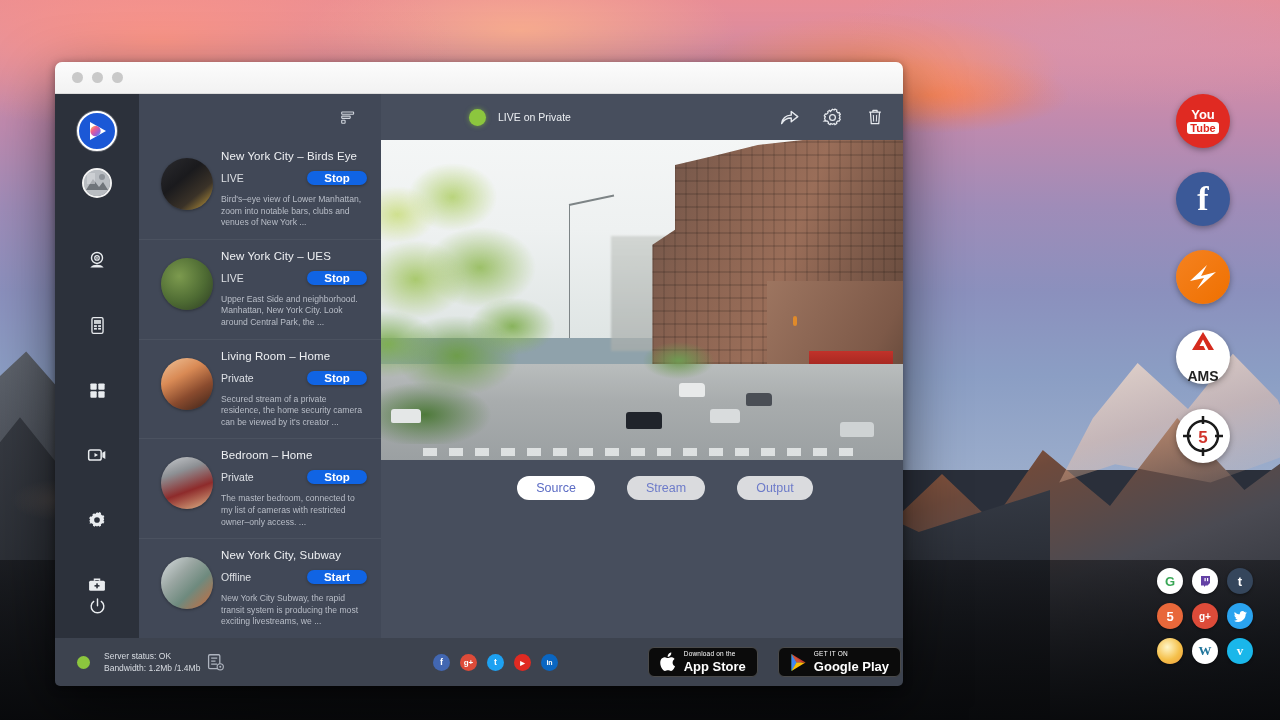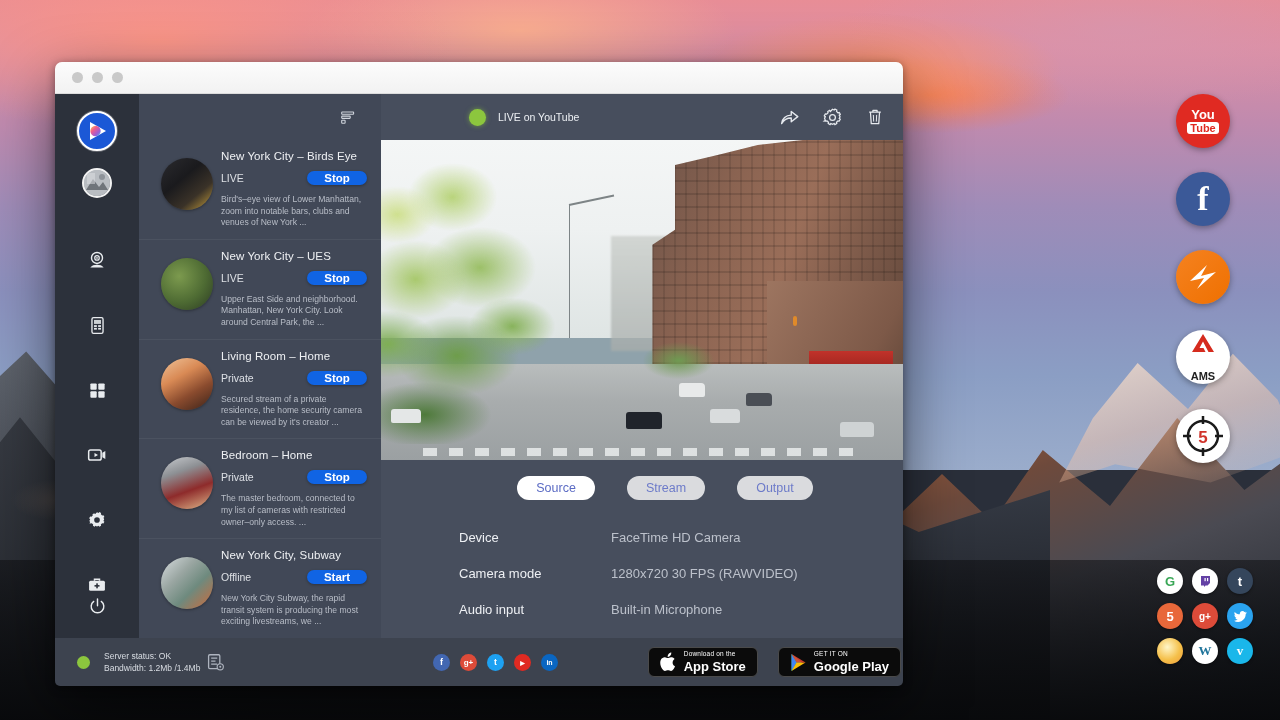--- a/index.html
+++ b/index.html
@@ -273,21 +273,21 @@
 <div class="dicon big" id="ic-ams">
   <svg width="40" height="40" viewBox="0 0 40 40">
     <path d="M7 24 L24 8 L18 19 L33 15 L14 32 L21 21 Z" fill="#fff"></path>
   </svg>
 </div>
 <div class="dicon big" id="ic-ams-white">
   <div style="display:flex;flex-direction:column;align-items:center;line-height:1;">
     <svg width="26" height="20" viewBox="0 0 26 20">
       <path d="M13 1 L24 19 L18.5 19 L13 8.5 L9.5 15 L13.5 15 L15.5 19 L2 19 Z" fill="#d52b1e"></path>
     </svg>
-    <span style="font-size:11px;font-weight:bold;color:#222;margin-top:18px;">AMS</span>
+    <span style="font-size:14px;font-weight:bold;color:#222;margin-top:18px;">AMS</span>
   </div>
 </div>
 <div class="dicon big" id="ic-five">
   <svg width="46" height="46" viewBox="0 0 46 46">
     <circle cx="23" cy="23" r="15" fill="none" stroke="#1a1a1a" stroke-width="2.5"></circle>
     <line x1="23" y1="3" x2="23" y2="11" stroke="#1a1a1a" stroke-width="2.5"></line>
     <line x1="23" y1="35" x2="23" y2="43" stroke="#1a1a1a" stroke-width="2.5"></line>
     <line x1="3" y1="23" x2="11" y2="23" stroke="#1a1a1a" stroke-width="2.5"></line>
     <line x1="35" y1="23" x2="43" y2="23" stroke="#1a1a1a" stroke-width="2.5"></line>
     <text x="23" y="30" text-anchor="middle" font-size="17" font-weight="bold" fill="#d0342c" font-family="Liberation Sans, sans-serif">5</text>
@@ -489,21 +489,21 @@
           </div>
         </div>
 
       </div>
     </div>
 
     <div id="main-col">
       <div id="topbar">
         <div id="live-group">
           <div id="live-dot"></div>
-          <span id="live-label">LIVE on YouTube</span>
+          <span id="live-label">LIVE on Private</span>
         </div>
         <div id="topbar-actions">
           <div class="tb-icon">
             <svg width="21" height="21" viewBox="0 0 24 24">
               <path d="M3 19c1-7 6-9.5 11-9.7V5.2L21.5 11 14 16.8v-4.2C9.5 12.6 5.6 14.4 3 19z" fill="none" stroke="currentColor" stroke-width="1.6" stroke-linejoin="round"></path>
             </svg>
           </div>
           <div class="tb-icon">
             <svg width="21" height="21" viewBox="0 0 24 24">
               <path d="M12 2.6l1.9.9.9-1.2 2.1 1.2-.3 1.5 1.6 1.6 1.5-.3 1.2 2.1-1.2.9.9 1.9-.9 1.9 1.2.9-1.2 2.1-1.5-.3-1.6 1.6.3 1.5-2.1 1.2-.9-1.2-1.9.9-1.9-.9-.9 1.2-2.1-1.2.3-1.5-1.6-1.6-1.5.3L2.6 16l1.2-.9L2.9 13l.9-1.9L2.6 10l1.2-2.1 1.5.3L6.9 6.6 6.6 5.1 8.7 3.9l.9 1.2z" fill="none" stroke="currentColor" stroke-width="1.45"></path>
@@ -538,34 +538,20 @@
         <div class="v-car" style="left:88%;top:88%;width:34px;height:15px;background:#cfd3d4;"></div>
         <div class="v-car" style="left:2%;top:84%;width:30px;height:14px;background:#e4e7e7;"></div>
       </div>
 
       <div id="tabs">
         <button class="tab active">Source</button>
         <button class="tab">Stream</button>
         <button class="tab">Output</button>
       </div>
 
-      <div id="details">
-        <div class="drow">
-          <div class="dlabel">Device</div>
-          <div class="dvalue">FaceTime HD Camera</div>
-        </div>
-        <div class="drow">
-          <div class="dlabel">Camera mode</div>
-          <div class="dvalue">1280x720 30 FPS (RAWVIDEO)</div>
-        </div>
-        <div class="drow">
-          <div class="dlabel">Audio input</div>
-          <div class="dvalue">Built-in Microphone</div>
-        </div>
-      </div>
     </div>
   </div>
 
   <div id="footer">
     <div id="status-dot"></div>
     <div id="status-text">
       <div>Server status: OK</div>
       <div>Bandwidth: 1.2Mb /1.4Mb</div>
     </div>
     <div id="log-icon">

